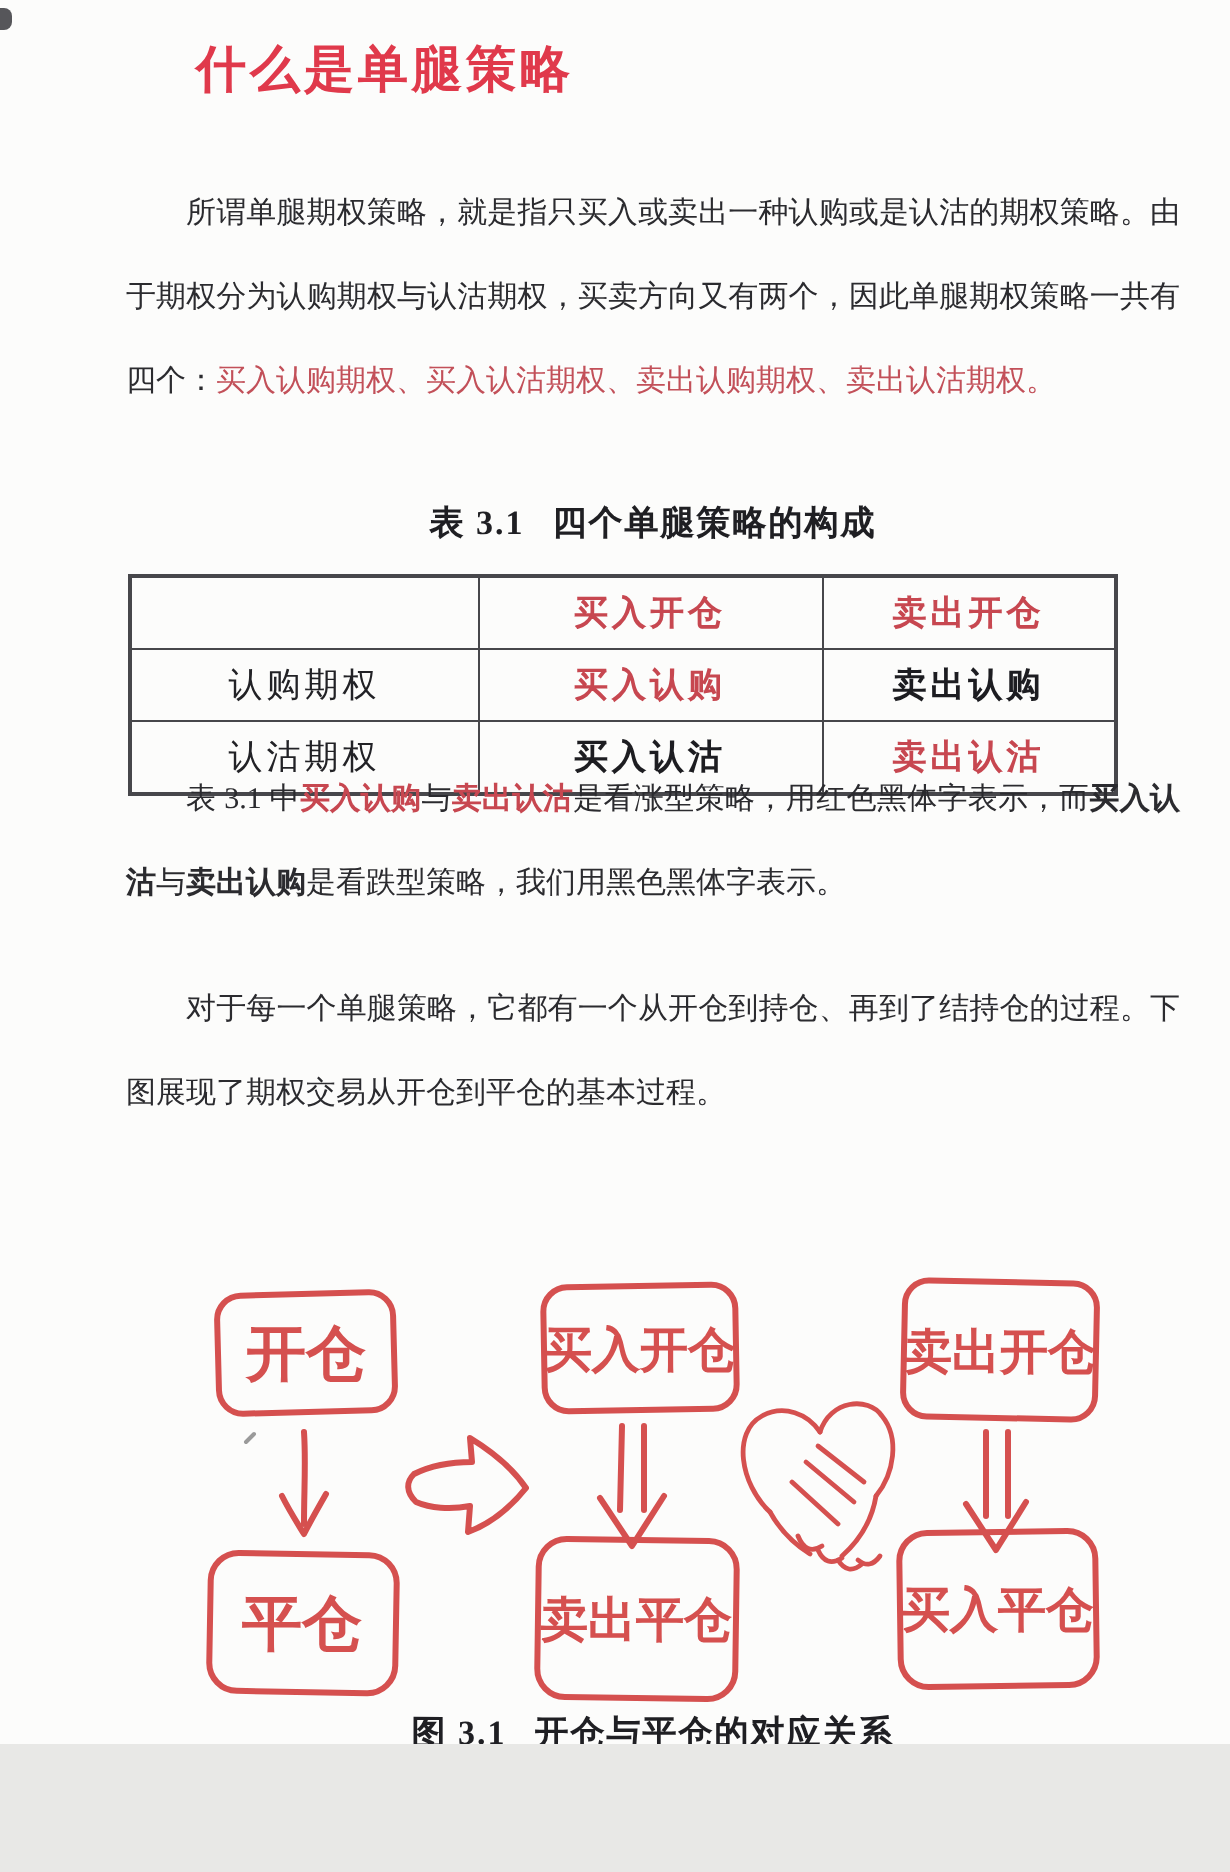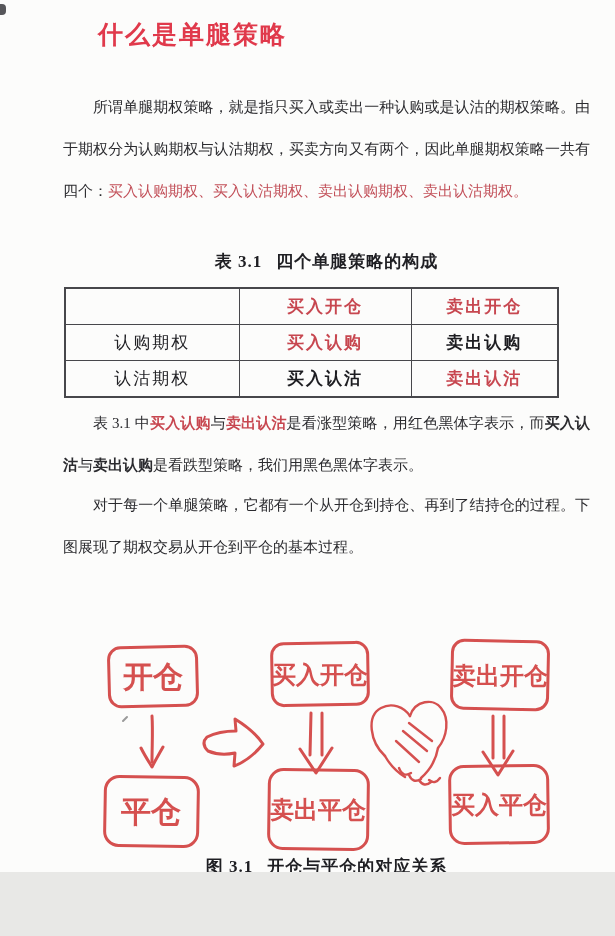--- a/index.html
+++ b/index.html
@@ -90,21 +90,21 @@
           <td class="val">卖出认购</td>
         </tr>
         <tr>
           <td class="rowlabel">认沽期权</td>
           <td class="val">买入认沽</td>
           <td class="val red">卖出认沽</td>
         </tr>
       </tbody>
   </table>
 
-  <p class="para" style="top:402px"><span class="seg">表 3.1 中</span><span class="seg red b">买入认购</span><span class="seg">与</span><span class="seg red b">卖出认沽</span><span class="seg">是看涨型策略，用红色黑体字表示，而</span><span class="seg b">买入认沽</span><span class="seg">与</span><span class="seg b">卖出认购</span><span class="seg">是看跌型策略，我们用黑色黑体字表示。</span></p>
+  <p class="para" style="top:379px"><span class="seg">表 3.1 中</span><span class="seg red b">买入认购</span><span class="seg">与</span><span class="seg red b">卖出认沽</span><span class="seg">是看涨型策略，用红色黑体字表示，而</span><span class="seg b">买入认沽</span><span class="seg">与</span><span class="seg b">卖出认购</span><span class="seg">是看跌型策略，我们用黑色黑体字表示。</span></p>
   <p class="para" style="top:484px"><span class="seg">对于每一个单腿策略，它都有一个从开仓到持仓、再到了结持仓的过程。下图展现了期权交易从开仓到平仓的基本过程。</span></p>
 
   <svg class="figure" width="615" height="230" viewBox="0 628 615 230" xmlns="http://www.w3.org/2000/svg">
 
     <g>
       <rect class="hd-box" x="109" y="647" width="88" height="59" rx="12" transform="rotate(-1.5 153 676)"></rect>
       <text class="hd-text" x="153" y="687" font-size="30">开仓</text>
       <g>
         <path class="hd-line" d="M152,716 C153,731 152,745 152,762"></path>
         <path class="hd-line" d="M141,748 C145,756 149,762 152,767 C155,761 159,754 163,747"></path>

